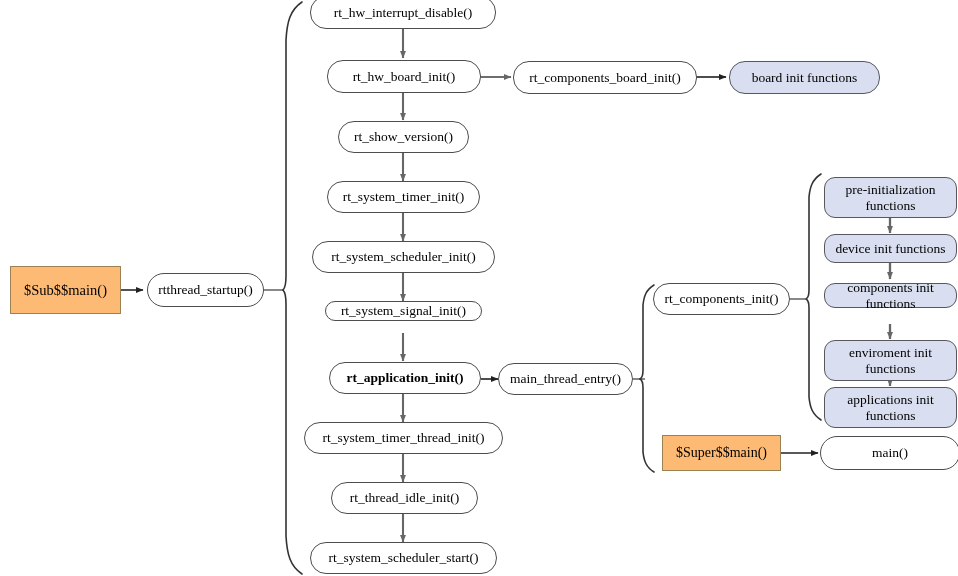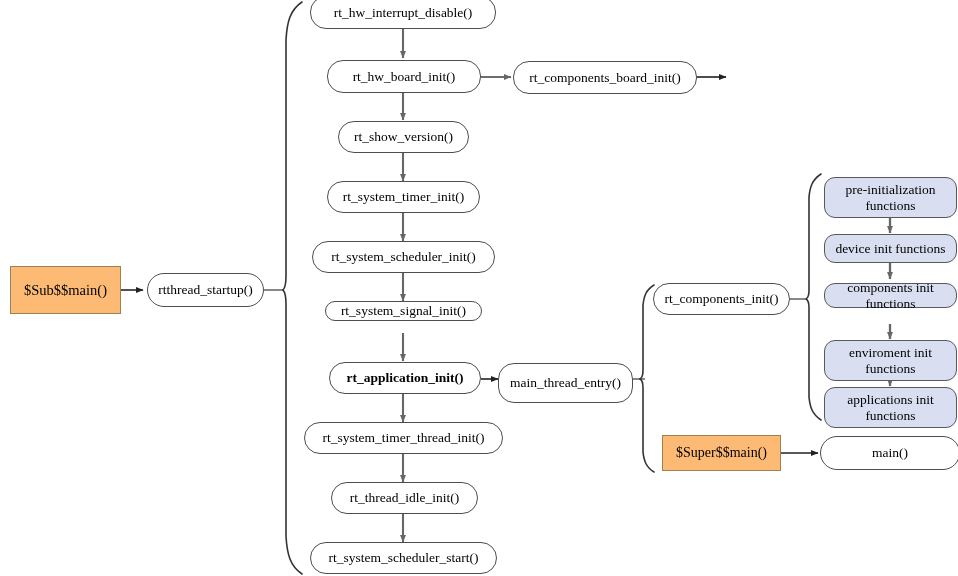--- a/index.html
+++ b/index.html
@@ -155,22 +155,23 @@
   <div class="node white" style="left:329px; top:362px; width:152px; height:32px; border-radius:16px;font-weight:bold;">rt_application_init()</div>
 
   <div class="node white" style="left:304px; top:422px; width:199px; height:32px; border-radius:16px;">rt_system_timer_thread_init()</div>
 
   <div class="node white" style="left:331px; top:482px; width:147px; height:32px; border-radius:16px;">rt_thread_idle_init()</div>
 
   <div class="node white" style="left:310px; top:542px; width:187px; height:32px; border-radius:16px;">rt_system_scheduler_start()</div>
 
   <div class="node white" style="left:513px; top:61px; width:184px; height:33px; border-radius:16px;">rt_components_board_init()</div>
 
+  <div class="node blue" style="left:729px; top:61px; width:151px; height:33px; border-radius:16px;">board init functions</div>
 
-  <div class="node white" style="left:498px; top:363px; width:135px; height:40px; border-radius:16px;">main_thread_entry()</div>
+  <div class="node white" style="left:498px; top:363px; width:135px; height:32px; border-radius:16px;">main_thread_entry()</div>
 
   <div class="node white" style="left:653px; top:283px; width:137px; height:32px; border-radius:16px;">rt_components_init()</div>
 
   <div class="node beige rect" style="left:662px; top:435px; width:119px; height:36px; font-size:14px;">$Super$$main()</div>
 
   <div class="node white" style="left:820px; top:436px; width:140px; height:34px; border-radius:17px;">main()</div>
 
   <div class="node blue" style="left:824px; top:177px; width:133px; height:41px;">pre-initialization
 functions</div>
 

